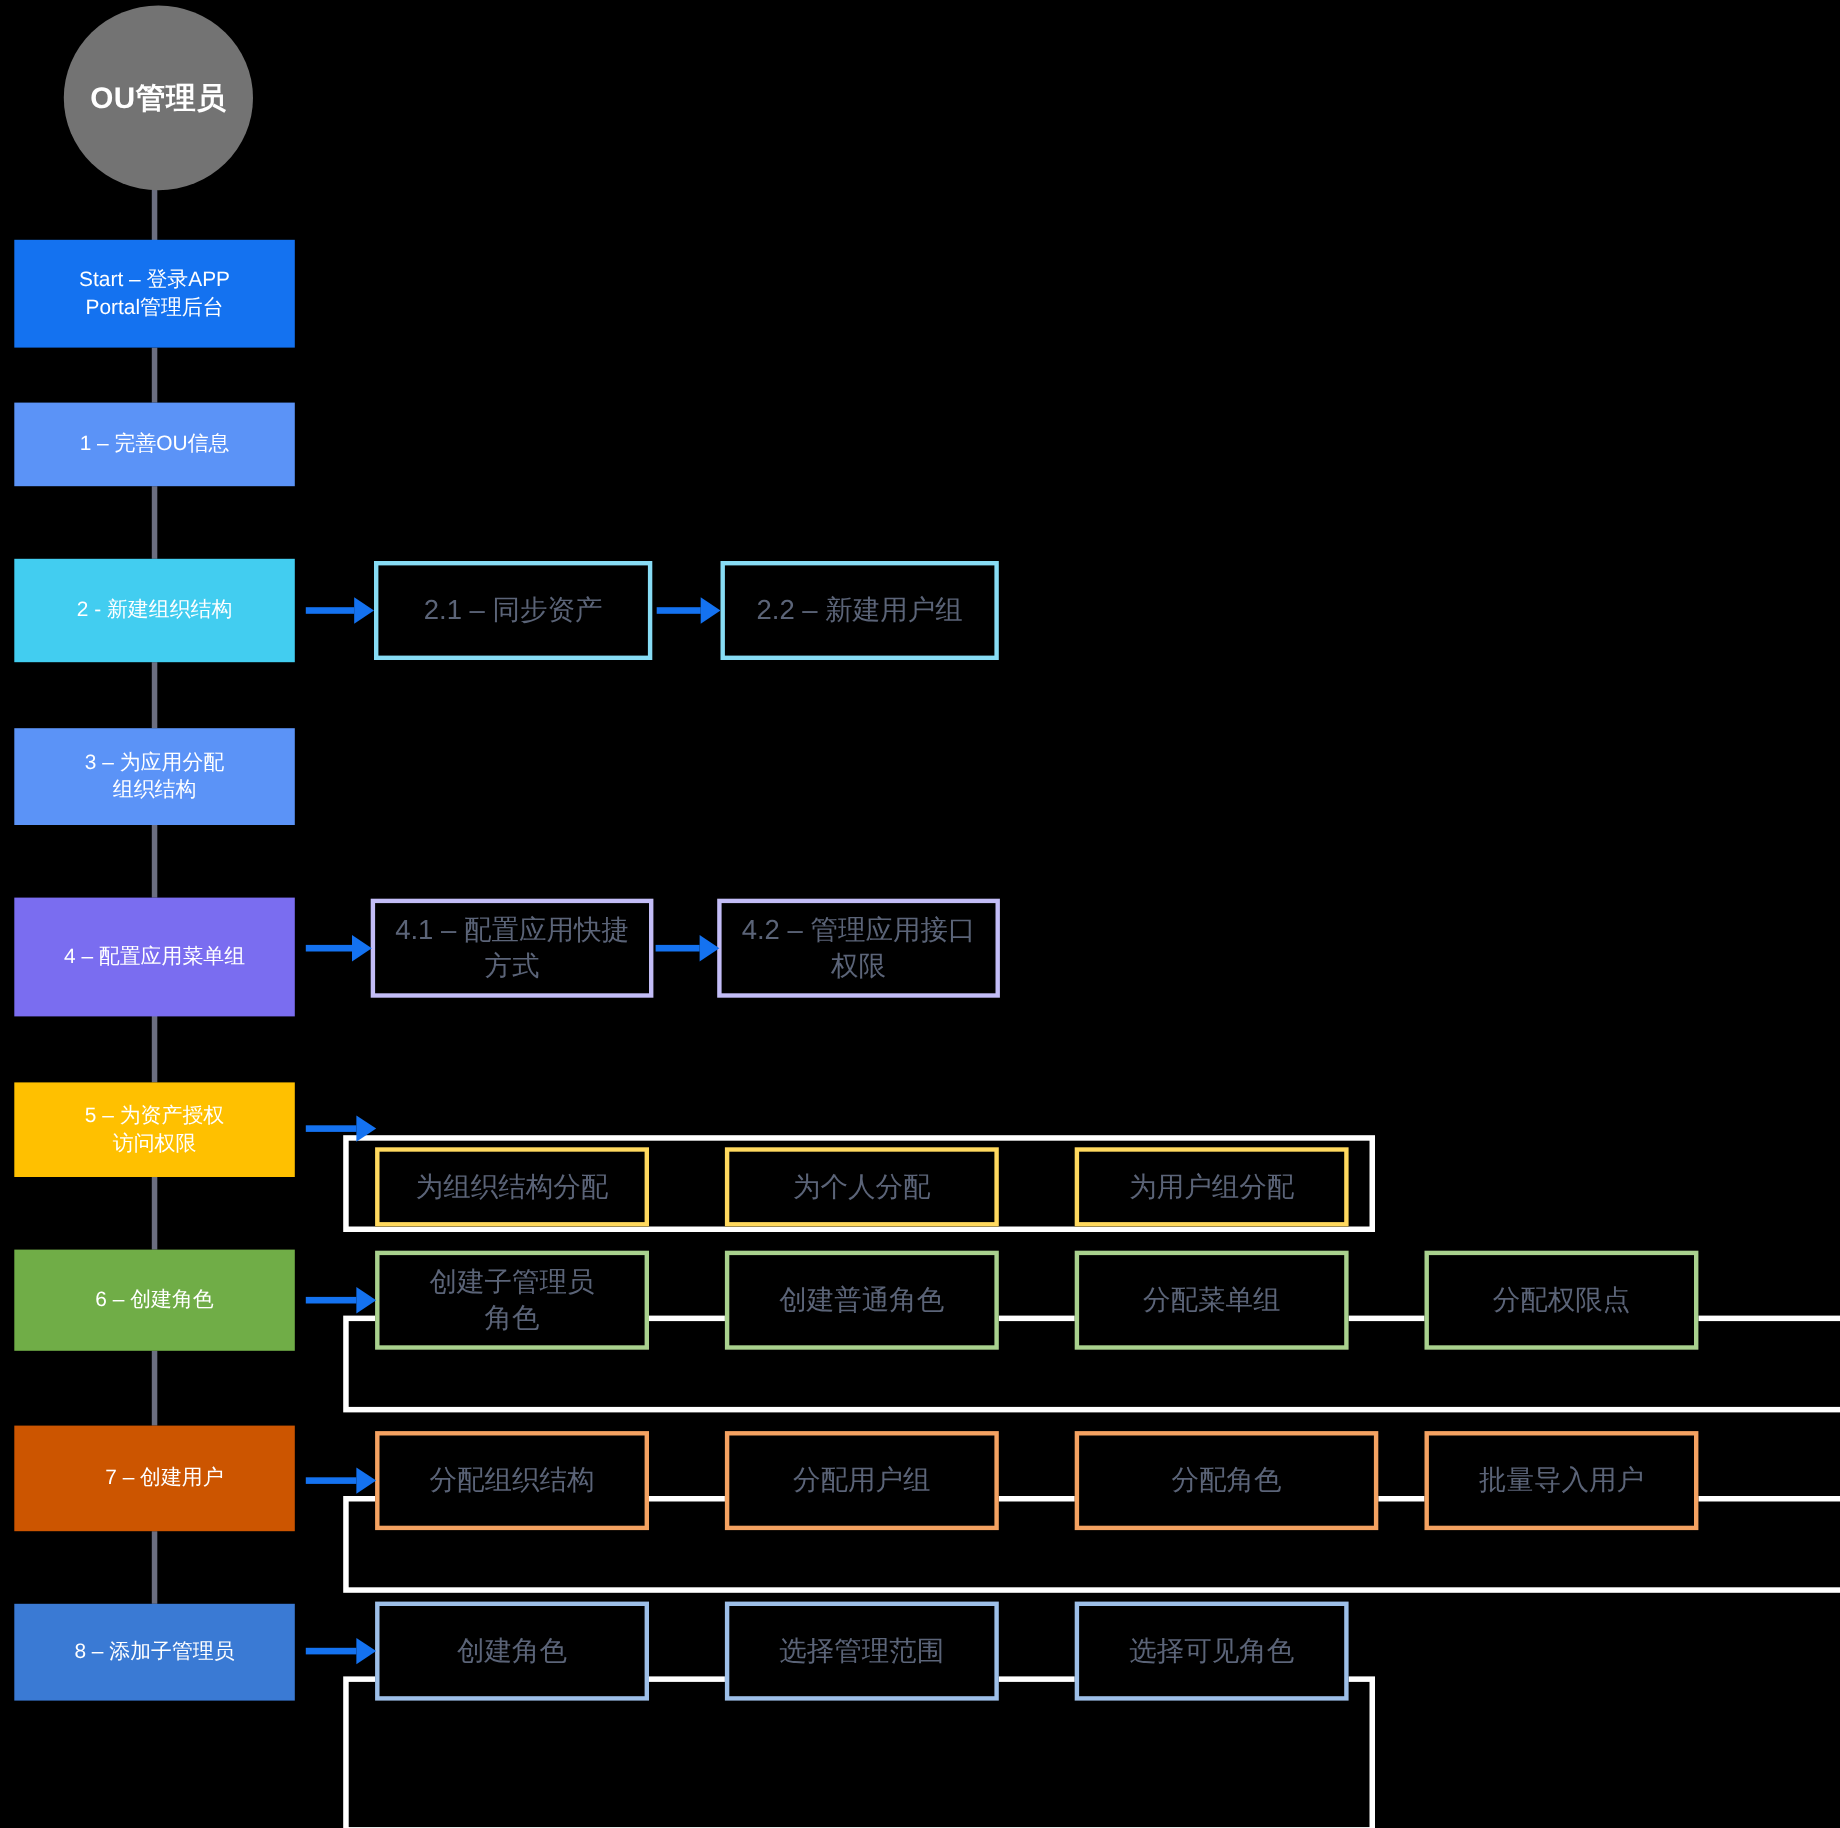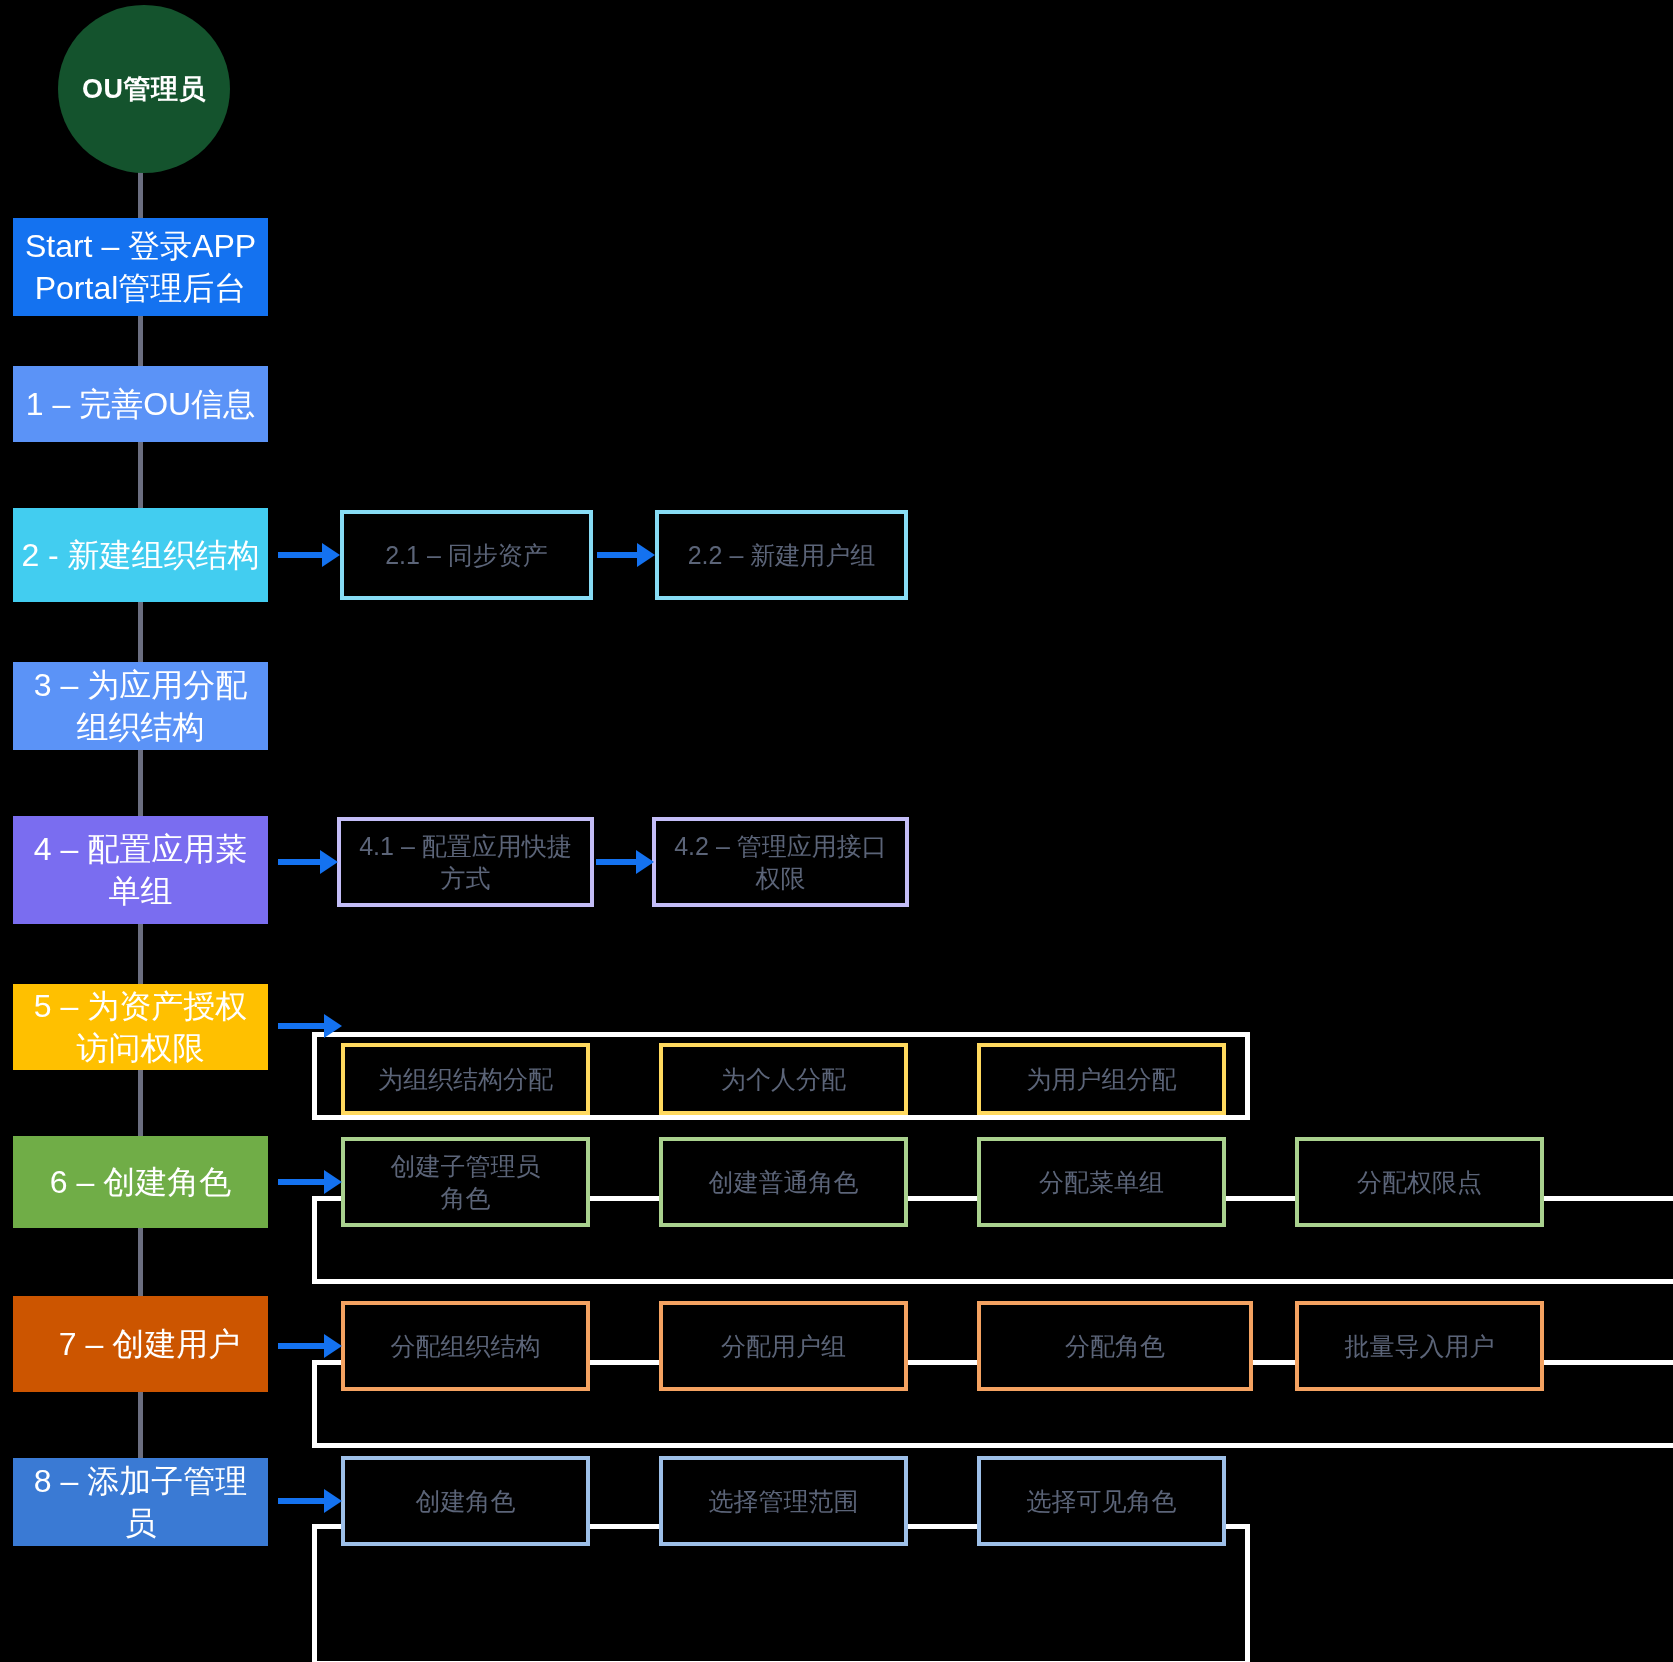--- a/index.html
+++ b/index.html
@@ -17,21 +17,21 @@
   .actor{
     border-radius:50%;
     display:flex;align-items:center;justify-content:center;
     color:#ffffff;font-weight:bold;font-size:27px;letter-spacing:.5px;
     z-index:4;
   }
 
   
   .node{
     display:flex;align-items:center;justify-content:center;text-align:center;
-    color:#ffffff;font-size:32px;line-height:1.32;z-index:3;
+    color:#ffffff;font-size:19px;line-height:1.32;z-index:3;
     padding:4px 8px;
   }
 
   
   .sub{
     display:flex;align-items:center;justify-content:center;text-align:center;
     background:#000;color:#5b6478;font-size:25px;line-height:1.3;
     border-style:solid;border-width:4px;z-index:3;padding:2px 6px;
   }
 
@@ -58,21 +58,21 @@
   <div class="abs vline" style="left:138px;top:168px;height:52px;"></div>
   <div class="abs vline" style="left:138px;top:316px;height:50px;"></div>
   <div class="abs vline" style="left:138px;top:442px;height:66px;"></div>
   <div class="abs vline" style="left:138px;top:602px;height:60px;"></div>
   <div class="abs vline" style="left:138px;top:750px;height:66px;"></div>
   <div class="abs vline" style="left:138px;top:908px;height:76px;"></div>
   <div class="abs vline" style="left:138px;top:1070px;height:66px;"></div>
   <div class="abs vline" style="left:138px;top:1228px;height:68px;"></div>
   <div class="abs vline" style="left:138px;top:1392px;height:66px;"></div>
 
-  <div class="abs actor" style="left:58px;top:5px;width:172px;height:168px;background:#14532d;">OU管理员</div>
+  <div class="abs actor" style="left:58px;top:5px;width:172px;height:168px;background:#737373;">OU管理员</div>
 
   <div class="abs group" style="left:312px;top:1032px;width:938px;height:88px;"></div>
   <div class="abs group" style="left:312px;top:1196px;width:1366px;height:88px;"></div>
   <div class="abs group" style="left:312px;top:1360px;width:1366px;height:88px;"></div>
   <div class="abs group" style="left:312px;top:1524px;width:938px;height:142px;"></div>
 
   <div class="abs node" style="left:13px;top:218px;width:255px;height:98px;background:#1472f0;white-space:pre-line;">Start – 登录APP
 Portal管理后台</div>
 
   <div class="abs node" style="left:13px;top:366px;width:255px;height:76px;background:#5b93f7;white-space:pre-line;">1 – 完善OU信息</div>

